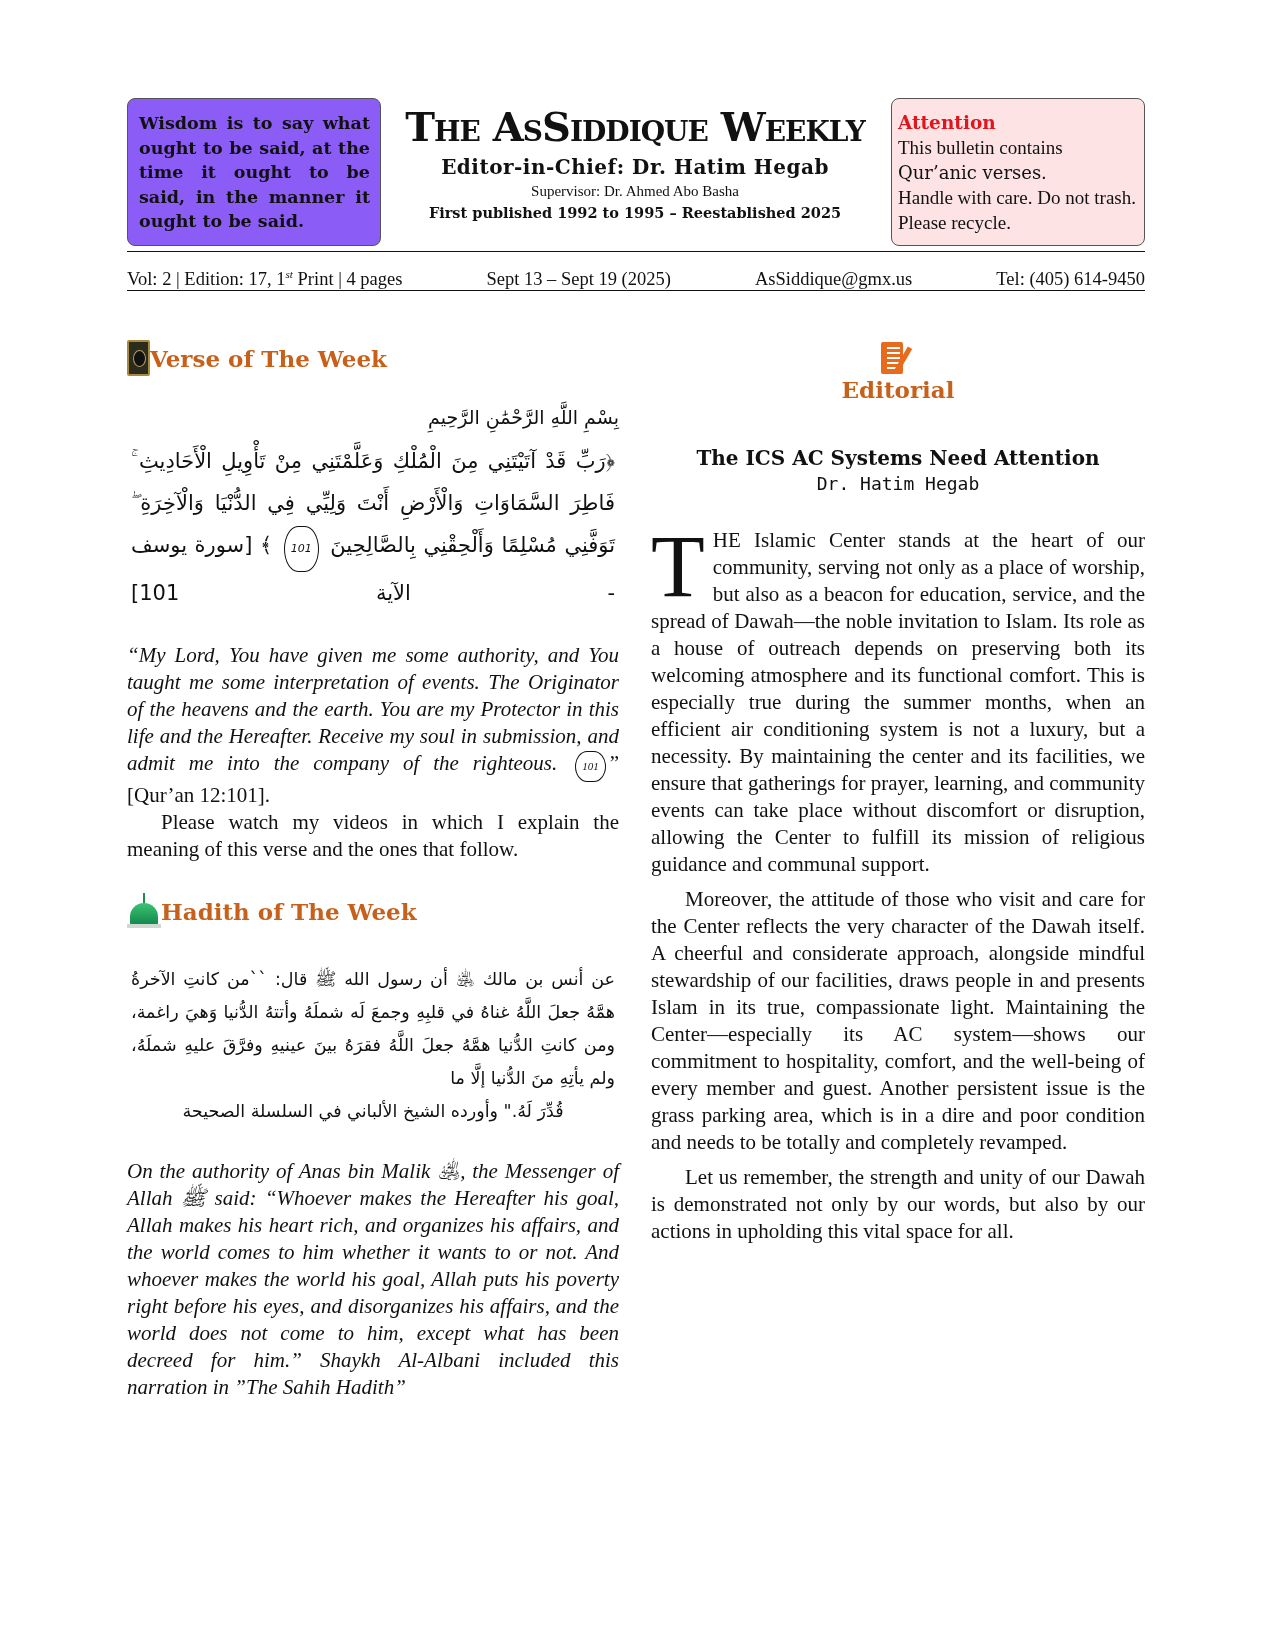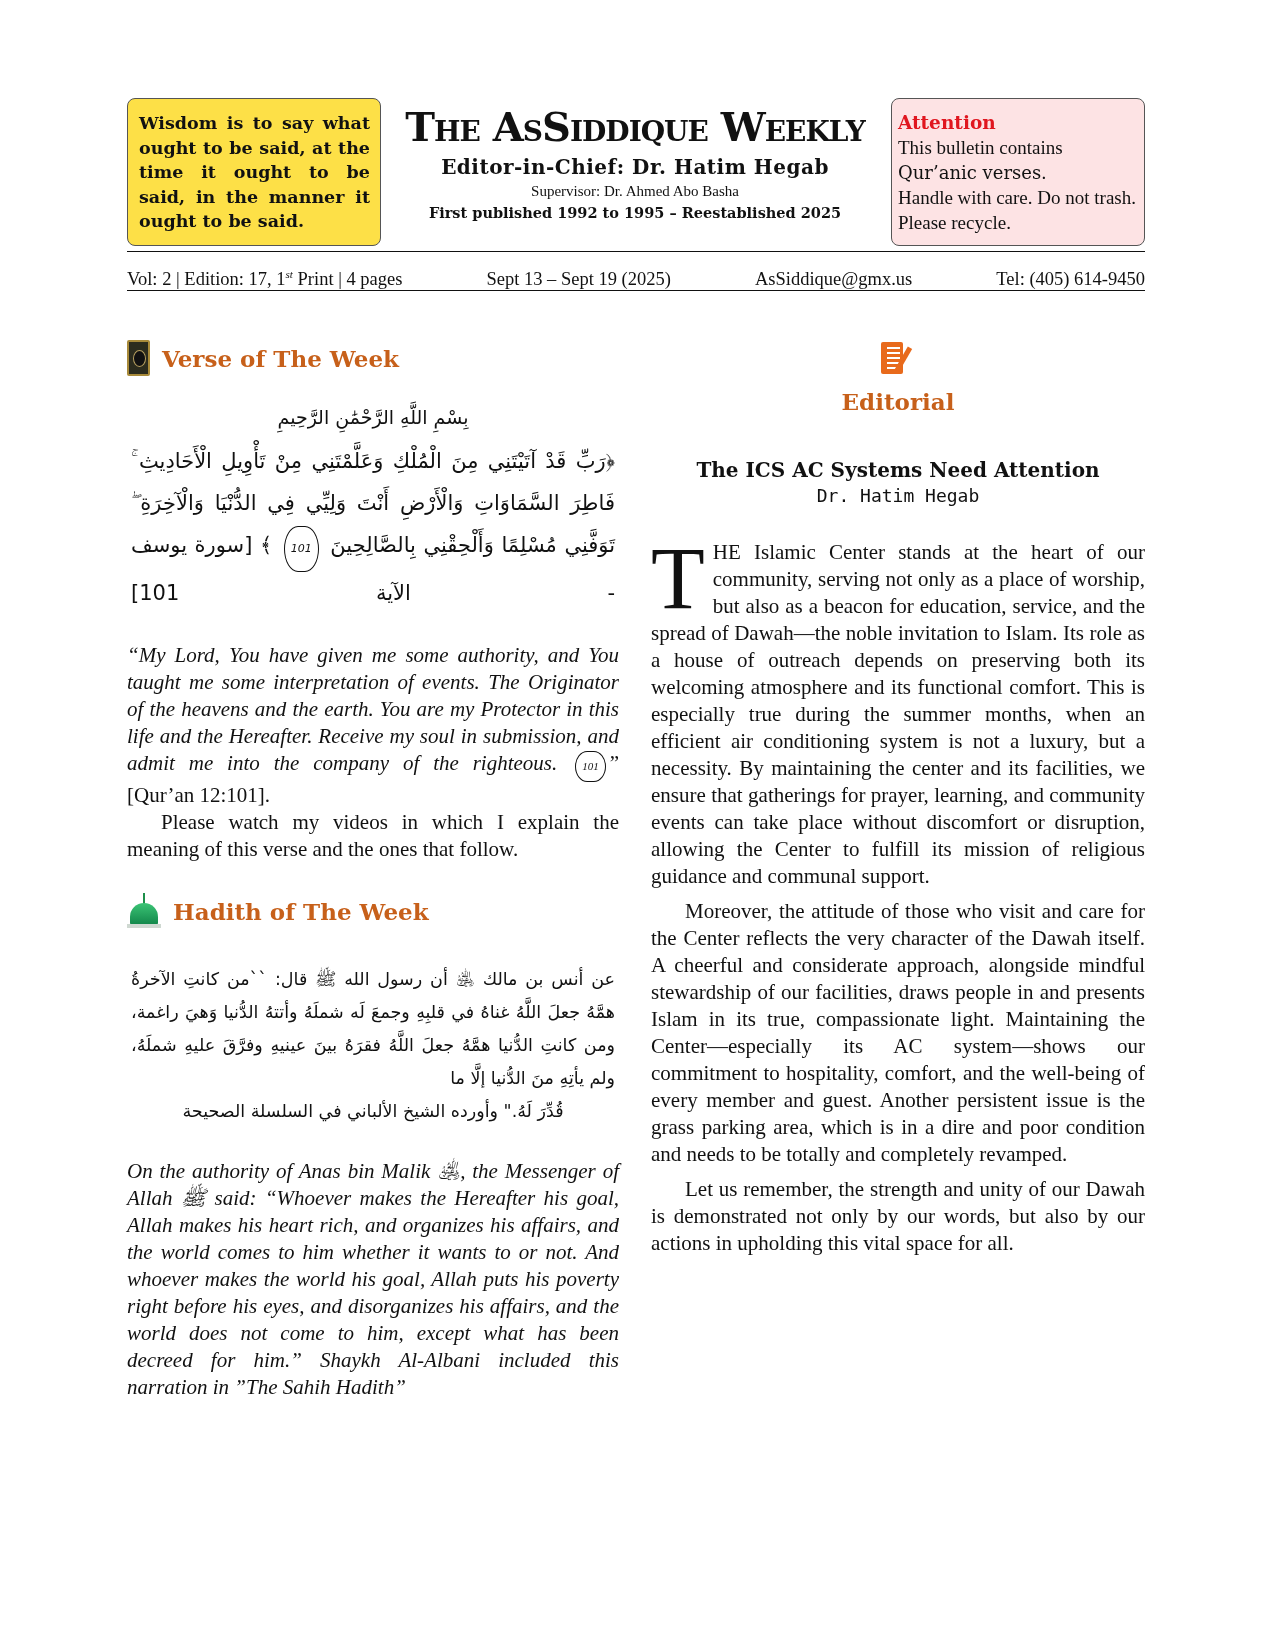--- a/index.html
+++ b/index.html
@@ -1,50 +1,50 @@
 <!DOCTYPE html>
 <html><head>
 <meta charset="utf-8">
 <style>
   html, body { margin:0; padding:0; background:#ffffff; }
   body { width:1275px; height:1651px; position:relative; font-family:"DejaVu Serif", serif; color:#111; overflow:hidden; }
   .page { position:absolute; left:0; top:0; width:1275px; height:1651px; }
 
   
   .masthead { position:absolute; top:98px; left:127px; width:1018px; height:150px; }
-  .wisdom-box { position:absolute; left:0; top:0; width:254px; height:148px; border:1.3px solid #555; border-radius:8px; background:#fde047; box-sizing:border-box; padding:12px 10px 8px 11px; font-family:"DejaVu Serif", serif; font-weight:bold; font-size:17.5px; line-height:24.5px; text-align:justify; }
+  .wisdom-box { position:absolute; left:0; top:0; width:254px; height:148px; border:1.3px solid #555; border-radius:8px; background:#8b5cf6; box-sizing:border-box; padding:12px 10px 8px 11px; font-family:"DejaVu Serif", serif; font-weight:bold; font-size:17.5px; line-height:24.5px; text-align:justify; }
   .title-block { position:absolute; left:268px; top:0; width:480px; text-align:center; }
   .title { font-family:"DejaVu Serif", serif; font-weight:bold; font-size:40px; letter-spacing:-1px; line-height:50px; margin-top:4px; font-variant:small-caps; }
   .editor { font-family:"DejaVu Serif", serif; font-weight:bold; font-size:20px; line-height:26px; margin-top:2px; letter-spacing:0.5px; }
   .supervisor { font-family:"Liberation Serif", serif; font-size:15px; line-height:22px; }
   .published { font-family:"DejaVu Serif", serif; font-weight:bold; font-size:14.5px; line-height:22px; }
   .attention-box { position:absolute; right:0; top:0; width:254px; height:148px; border:1.3px solid #555; border-radius:8px; background:#fde3e4; box-sizing:border-box; padding:11px 6px 8px 6px; text-align:left; font-family:"Liberation Serif", serif; font-size:19px; line-height:25px; }
   .attention-title { color:#e0161f; font-weight:bold; font-family:"DejaVu Serif", serif; font-size:18.5px; }
   .attention-bold { font-weight:normal; font-family:"DejaVu Serif", serif; font-size:18px; }
 
   .info-bar { position:absolute; left:127px; top:251px; width:1018px; height:40px; border-top:1.5px solid #111; border-bottom:1.5px solid #111; box-sizing:border-box; display:flex; justify-content:space-between; align-items:flex-end; font-family:"Liberation Serif", serif; font-size:18.5px; }
   .info-bar sup { font-size:11px; font-style:italic; }
 
   
   .col-left { position:absolute; left:127px; top:340px; width:492px; }
   .col-right { position:absolute; left:651px; top:340px; width:494px; }
 
-  .section-head { display:flex; align-items:center; gap:12px; color:#c7601a; font-family:"DejaVu Serif", serif; font-weight:bold; font-size:23px; }
+  .section-head { display:flex; align-items:center; gap:0; color:#c7601a; font-family:"DejaVu Serif", serif; font-weight:bold; font-size:23px; }
   .quran-icon { width:23px; height:36px; background:#2c2c1e; border:2px solid #a88a3a; box-sizing:border-box; border-radius:2px; position:relative; }
   .quran-icon::after { content:""; position:absolute; left:4px; top:8px; width:11px; height:15px; border-radius:50%; background:#111; border:1px solid #b8a060; }
   .dome-icon { width:34px; height:36px; position:relative; }
   .dome-icon .spire { position:absolute; left:16px; top:0; width:2px; height:12px; background:#1d8f4a; }
   .dome-icon .dome { position:absolute; left:3px; top:10px; width:28px; height:22px; border-radius:14px 14px 2px 2px; background:linear-gradient(180deg,#3bc475,#12864a); }
   .dome-icon .base { position:absolute; left:0; top:31px; width:34px; height:4px; background:#cfd8d1; }
   .edit-icon { width:38px; height:36px; position:relative; }
   .edit-icon .sheet { position:absolute; left:2px; top:2px; width:22px; height:32px; background:#e86a1c; border-radius:2px; }
   .edit-icon .lines { position:absolute; left:8px; top:7px; width:13px; height:24px; background:repeating-linear-gradient(180deg,#fff 0 2px,transparent 2px 5px); }
   .edit-icon .pen { position:absolute; left:22px; top:6px; width:5px; height:26px; background:#e86a1c; transform:rotate(30deg); }
 
-  .basmala { text-align:center; font-family:"DejaVu Sans", sans-serif; font-size:19px; margin-top:30px; direction:rtl; }
+  .basmala { font-family:"DejaVu Sans", sans-serif; font-size:19px; margin-top:30px; direction:rtl; }
   .verse-ar { direction:rtl; text-align:justify; text-align-last:justify; font-family:"DejaVu Sans", sans-serif; font-size:21px; line-height:42px; margin-top:12px; padding:0 4px; }
   .verse-num { display:inline-block; font-size:11px; border:1.2px solid #111; padding:1px 6px; border-radius:40% / 50%; margin:0 4px; direction:ltr; font-style:italic; }
 
   .verse-en { font-family:"Liberation Serif", serif; font-style:italic; font-size:21px; line-height:27px; text-align:justify; margin-top:28px; }
   .verse-en .upright { font-style:normal; }
   .body-text { font-family:"Liberation Serif", serif; font-size:21px; line-height:27px; text-align:justify; }
   .indent { text-indent:34px; }
 
   .hadith-ar { direction:rtl; text-align:justify; font-family:"DejaVu Sans", sans-serif; font-size:17.5px; line-height:33px; margin-top:34px; padding:0 4px; }
   .hadith-ar .last { text-align:center; display:block; }

